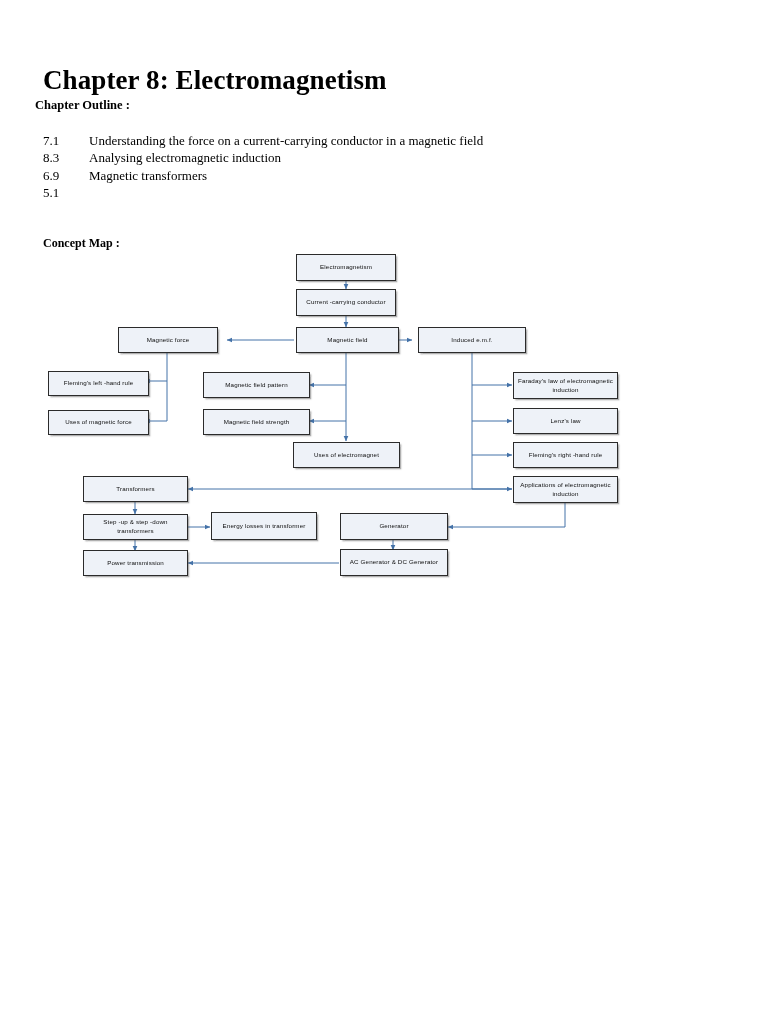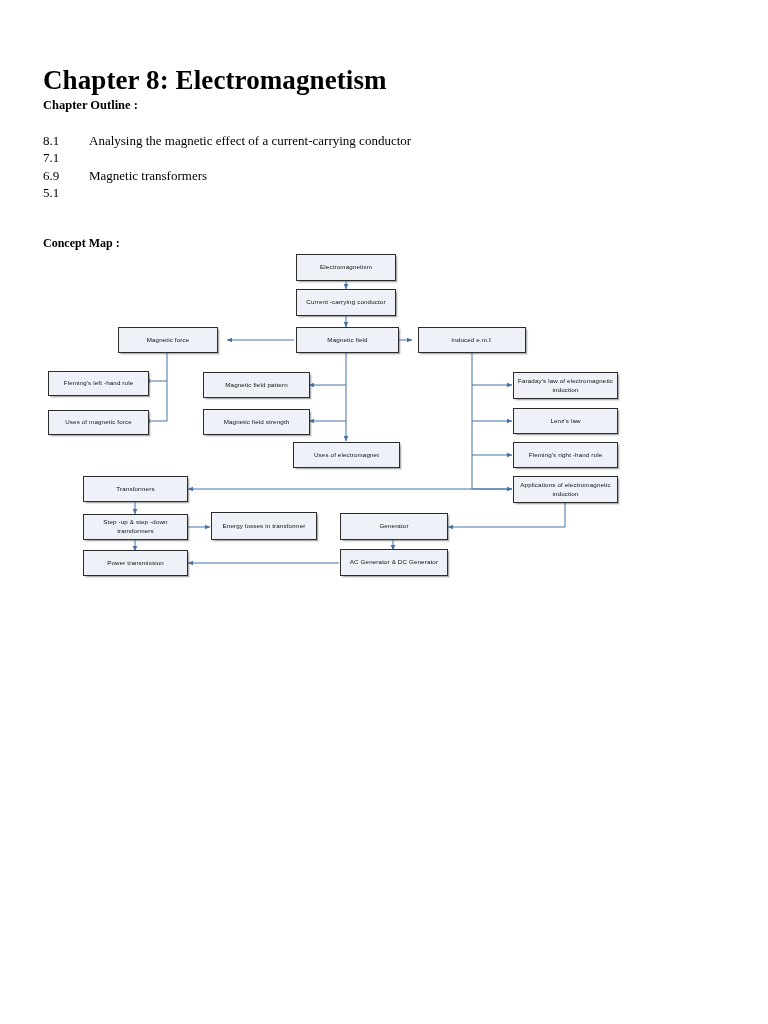--- a/index.html
+++ b/index.html
@@ -29,21 +29,21 @@
     top: 47px;
     font-family: "Liberation Serif", serif;
     font-weight: bold;
     font-size: 27px;
     letter-spacing: 0.1px;
     white-space: nowrap;
   }
 
   #outline-heading {
     position: absolute;
-    left: 43px;
+    left: 35px;
     top: 98px;
     font-family: "Liberation Serif", serif;
     font-weight: bold;
     font-size: 12.5px;
     white-space: nowrap;
   }
 
   #outline-list {
     position: absolute;
     left: 43px;
@@ -117,25 +117,26 @@
 <body>
 
 <div class="page">
 
   <h1 id="page-title">Chapter 8: Electromagnetism</h1>
 
   <div id="outline-heading">Chapter Outline :</div>
 
   <div id="outline-list">
     <div class="outline-row">
-      <span class="outline-num">8.1</span>
-      <span class="outline-text">Analysing the magnetic effect of a current-carrying conductor</span>
-    </div>
-    <div class="outline-row">
       <span class="outline-num">7.1</span>
+      <span class="outline-text">Understanding the force on a current-carrying conductor in a magnetic field</span>
+    </div>
+    <div class="outline-row">
+      <span class="outline-num">8.3</span>
+      <span class="outline-text">Analysing electromagnetic induction</span>
     </div>
     <div class="outline-row">
       <span class="outline-num">6.9</span>
       <span class="outline-text">Magnetic transformers</span>
     </div>
     <div class="outline-row">
       <span class="outline-num">5.1</span>
     </div>
   </div>
 

